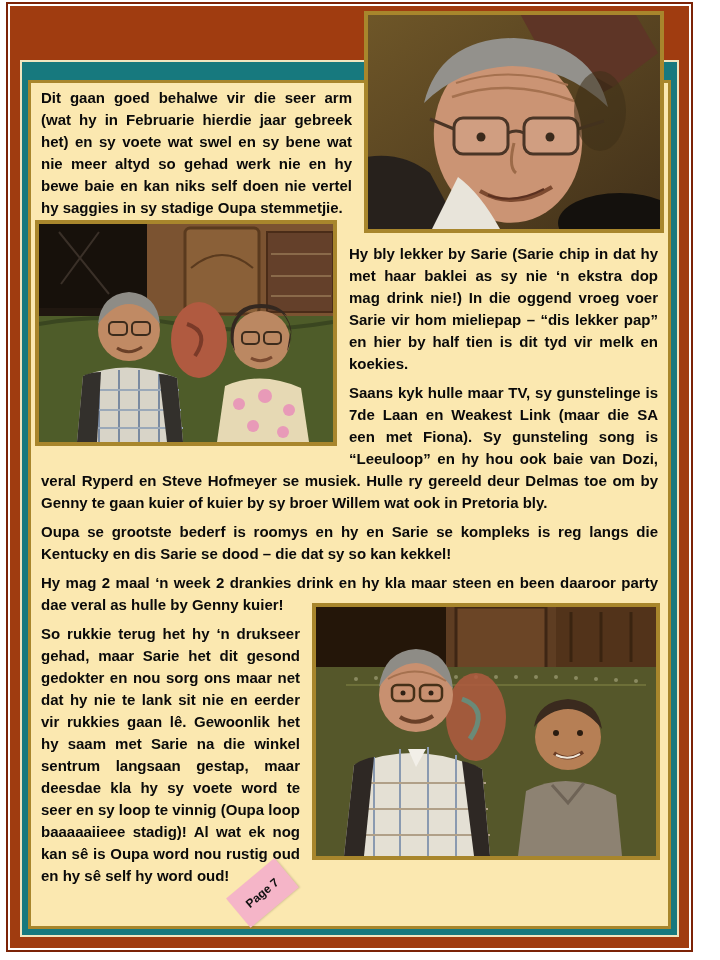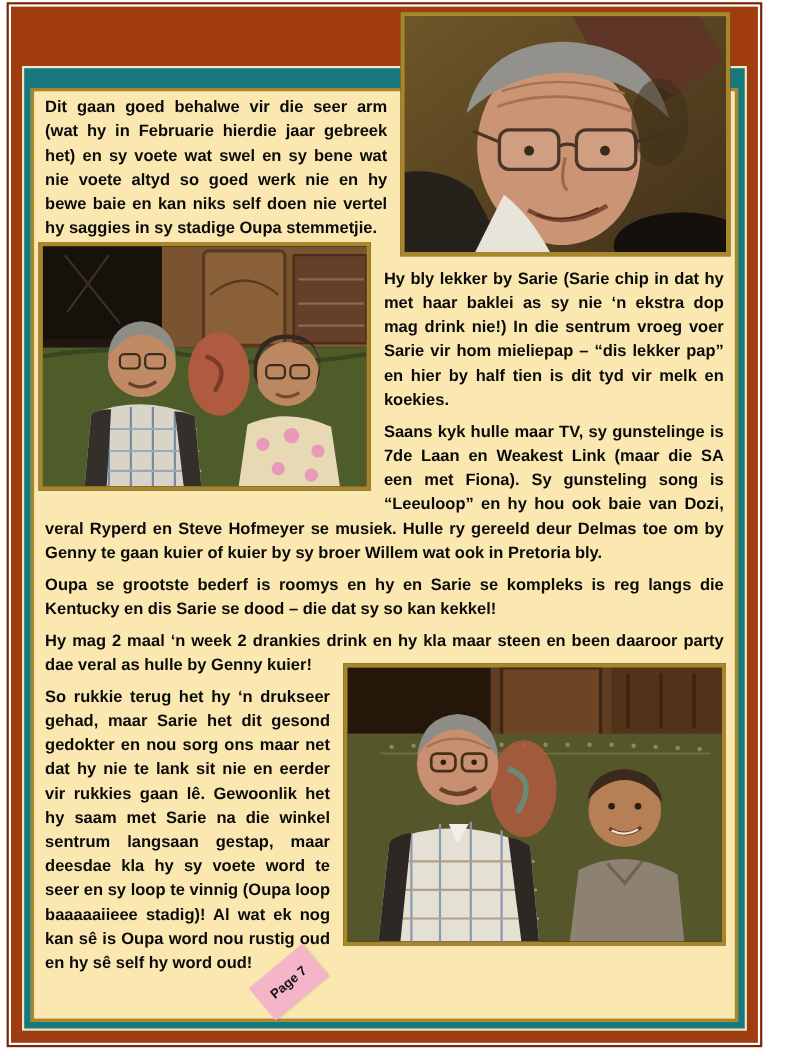--- a/index.html
+++ b/index.html
@@ -81,21 +81,21 @@
             <path d="M146,128 Q140,152 148,158" stroke="#9c6a48" stroke-width="3" fill="none"></path>
             <path d="M112,176 Q146,196 184,172" stroke="#7c4a30" stroke-width="4" fill="none"></path>
             <path d="M120,180 Q146,190 176,174" stroke="#5a3020" stroke-width="2" fill="none"></path>
             <path d="M-2,214 L-2,142 Q34,136 62,158 L92,214 Z" fill="#27211c"></path>
             <path d="M64,214 L90,162 Q112,178 132,214 Z" fill="#e8e4da"></path>
             <ellipse cx="252" cy="208" rx="62" ry="30" fill="#14110d"></ellipse>
             <ellipse cx="232" cy="96" rx="26" ry="40" fill="#3e2f18" opacity="0.55"></ellipse>
           </svg>
         </div>
 
-        <p>Dit gaan goed behalwe vir die seer arm (wat hy in Februarie hierdie jaar gebreek het) en sy voete wat swel en sy bene wat nie voete altyd so goed werk nie en hy bewe baie en kan niks self doen nie vertel hy saggies in sy stadige Oupa stemmetjie.</p>
+        <p>Dit gaan goed behalwe vir die seer arm (wat hy in Februarie hierdie jaar gebreek het) en sy voete wat swel en sy bene wat nie meer altyd so gehad werk nie en hy bewe baie en kan niks self doen nie vertel hy saggies in sy stadige Oupa stemmetjie.</p>
 
         <div class="photo photo-couch">
           <svg width="294" height="218" viewBox="0 0 294 218">
             <rect width="294" height="218" fill="#201710"></rect>
             <rect x="108" y="0" width="186" height="92" fill="#7b5331"></rect>
             <rect x="146" y="4" width="74" height="86" rx="5" fill="#8a6038" stroke="#5a3a1e" stroke-width="3"></rect>
             <path d="M152,44 Q183,18 214,44" stroke="#5a3a1e" stroke-width="2" fill="none"></path>
             <rect x="228" y="8" width="66" height="80" fill="#64402a" stroke="#4a2c18" stroke-width="2"></rect>
             <path d="M232,30 H292 M232,52 H292 M232,72 H292" stroke="#8a6a4a" stroke-width="2"></path>
             <rect x="0" y="0" width="108" height="84" fill="#17110b"></rect>
@@ -122,21 +122,21 @@
             <path d="M212,134 Q222,140 233,133" stroke="#7a4a30" stroke-width="3" fill="none"></path>
             <path d="M178,218 L186,162 Q222,146 262,164 L270,218 Z" fill="#e6d9b4"></path>
             <circle cx="200" cy="180" r="6" fill="#e89ab8"></circle>
               <circle cx="226" cy="172" r="7" fill="#e89ab8"></circle>
             <circle cx="250" cy="186" r="6" fill="#e89ab8"></circle>
               <circle cx="214" cy="202" r="6" fill="#e89ab8"></circle>
             <circle cx="244" cy="208" r="6" fill="#e89ab8"></circle>
           </svg>
         </div>
 
-        <p>Hy bly lekker by Sarie (Sarie chip in dat hy met haar baklei as sy nie ‘n ekstra dop mag drink nie!) In die sentrum vroeg voer Sarie vir hom mieliepap – “dis lekker pap” en hier by half tien is dit tyd vir melk en koekies.</p>
+        <p>Hy bly lekker by Sarie (Sarie chip in dat hy met haar baklei as sy nie ‘n ekstra dop mag drink nie!) In die oggend vroeg voer Sarie vir hom mieliepap – “dis lekker pap” en hier by half tien is dit tyd vir melk en koekies.</p>
         <p>Saans kyk hulle maar TV, sy gunstelinge is 7de Laan en Weakest Link (maar die SA een met Fiona). Sy gunsteling song is “Leeuloop” en hy hou ook baie van Dozi, veral Ryperd en Steve Hofmeyer se musiek. Hulle ry gereeld deur Delmas toe om by Genny te gaan kuier of kuier by sy broer Willem wat ook in Pretoria bly.</p>
         <p>Oupa se grootste bederf is roomys en hy en Sarie se kompleks is reg langs die Kentucky en dis Sarie se dood – die dat sy so kan kekkel!</p>
         <p>Hy mag 2 maal ‘n week 2 drankies drink en hy kla maar steen en been daaroor party dae veral as hulle by Genny kuier!</p>
 
         <div class="photo photo-grandson">
           <svg width="340" height="249" viewBox="0 0 340 249">
             <rect width="340" height="249" fill="#5e3d22"></rect>
             <rect x="140" y="0" width="90" height="70" fill="#6b4526" stroke="#3e2614" stroke-width="3"></rect>
             <rect x="240" y="0" width="100" height="60" fill="#52331a"></rect>
             <path d="M255,5 V55 M285,5 V55 M315,5 V55" stroke="#3a2410" stroke-width="3"></path>

